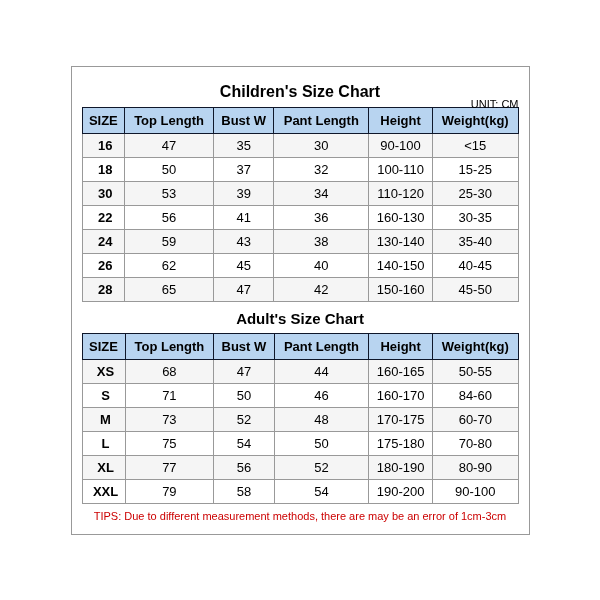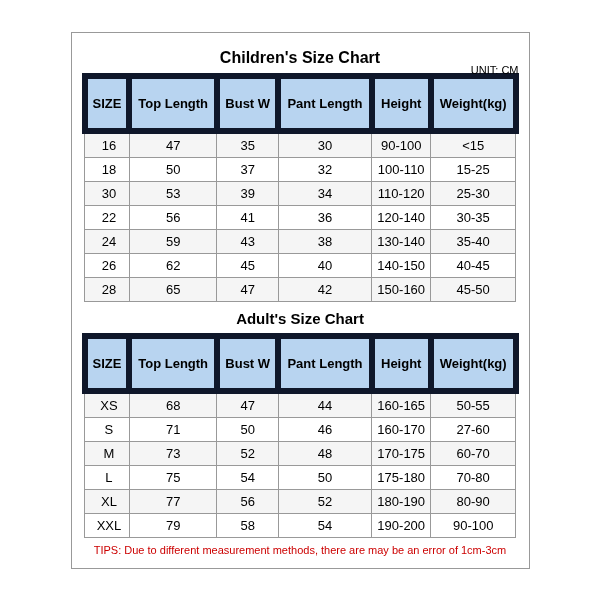--- a/index.html
+++ b/index.html
@@ -32,40 +32,40 @@
       font-size: 11px;
       font-weight: normal;
     }
     table {
       width: 100%;
       border-collapse: collapse;
       margin-top: 4px;
     }
     th {
       background-color: #b8d4f0;
-      border: 6px solid #0f172a;
-      padding: 17px 4px;
+      border: 1px solid #0f172a;
+      padding: 5px 4px;
       text-align: center;
       font-weight: bold;
       font-size: 13px;
     }
     td {
       border: 1px solid #999;
       padding: 4px 4px;
       text-align: center;
       font-size: 13px;
     }
     tr:nth-child(odd) td {
       background-color: #f5f5f5;
     }
     tr:nth-child(even) td {
       background-color: #ffffff;
     }
     td:first-child {
-      font-weight: normal;
+      font-weight: bold;
       padding-left: 8px;
     }
     .section-title {
       text-align: center;
       font-size: 15px;
       font-weight: bold;
       padding: 8px 0 2px 0;
     }
     .tips {
       text-align: center;
@@ -118,21 +118,21 @@
           <td>39</td>
           <td>34</td>
           <td>110-120</td>
           <td>25-30</td>
         </tr>
         <tr>
           <td>22</td>
           <td>56</td>
           <td>41</td>
           <td>36</td>
-          <td>120-140</td>
+          <td>160-130</td>
           <td>30-35</td>
         </tr>
         <tr>
           <td>24</td>
           <td>59</td>
           <td>43</td>
           <td>38</td>
           <td>130-140</td>
           <td>35-40</td>
         </tr>
@@ -178,21 +178,21 @@
           <td>44</td>
           <td>160-165</td>
           <td>50-55</td>
         </tr>
         <tr>
           <td>S</td>
           <td>71</td>
           <td>50</td>
           <td>46</td>
           <td>160-170</td>
-          <td>27-60</td>
+          <td>84-60</td>
         </tr>
         <tr>
           <td>M</td>
           <td>73</td>
           <td>52</td>
           <td>48</td>
           <td>170-175</td>
           <td>60-70</td>
         </tr>
         <tr>

